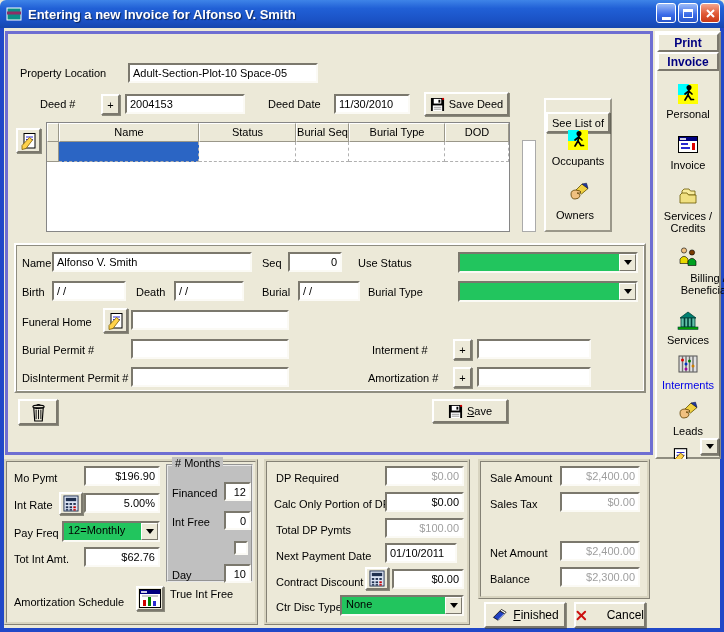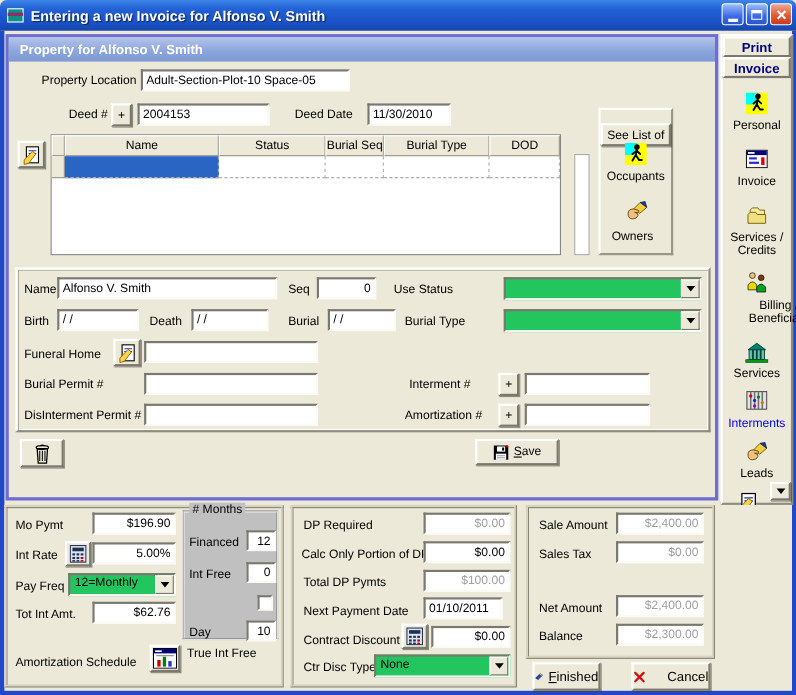--- a/index.html
+++ b/index.html
@@ -21,21 +21,21 @@
   .wbtn.blue { background:linear-gradient(180deg,#9CBCF8,#3A6AE8 60%,#2B56C8); }
   .wbtn.red  { background:linear-gradient(180deg,#F4A58E,#E05A36 55%,#C93A18); }
   .glyph-min { width:9px; height:3px; background:#fff; margin-top:10px; }
   .glyph-max { width:10px; height:9px; border:1px solid #fff; border-top:3px solid #fff; }
   .frame { position:absolute; background:#2148C8; }
   .frame.l { left:0; top:28px; width:4px;   height:604px; }
   .frame.r { left:720px; top:28px; width:4px; height:604px; }
   .frame.b { left:0; top:628px; width:724px; height:4px; }
 
   .lbl { position:absolute; color:#000; white-space:nowrap; font-size:11px; }
-  .lbl.r { text-align:right; }
+  .lbl.r { text-align:left; }
   .tb { position:absolute; background:#fff; border:2px solid;
     border-color:#7b786d #fbfaf5 #fbfaf5 #7b786d; font:11px "Liberation Sans",sans-serif;
     padding:1px 3px; height:20px; color:#000; }
   .tb.money { text-align:right; }
   .tb.gray { color:#9f9f9f; }
   .btn { position:absolute; background:#ECE9D8; border:2px solid;
     border-color:#fff #7b786d #7b786d #fff; box-shadow:1px 1px 0 rgba(60,60,50,.55);
     display:flex; align-items:center; justify-content:center; gap:4px;
     font:11px "Liberation Sans",sans-serif; cursor:pointer; color:#000; }
   .ul-first { display:inline-block; }
@@ -116,30 +116,40 @@
             <path d="M2 2 L9 9 M9 2 L2 9" stroke="#fff" stroke-width="2"></path>
           </svg>
       </span>
     </span>
   </div>
   <div class="frame l"></div>
   <div class="frame r"></div>
   <div class="frame b"></div>
 
   <div class="mainpanel"></div>
-  <div class="phead">Property for Alfonso V. Smith</div>
 
   <span class="lbl r" style="left:20px;top:67px;width:104px;">Property Location</span>
   <input class="tb" style="left: 128px; top: 63px; width: 190px;" value="Adult-Section-Plot-10 Space-05">
 
   <span class="lbl r" style="left:40px;top:98px;width:58px;">Deed #</span>
   <button class="btn" style="left:101px;top:94px;width:19px;height:21px;">+</button>
   <input class="tb" style="left: 125px; top: 94px; width: 120px;" value="2004153">
   <span class="lbl" style="left:268px;top:98px;">Deed Date</span>
   <input class="tb" style="left: 334px; top: 94px; width: 76px;" value="11/30/2010">
+  <button class="btn" style="left:424px;top:92px;width:85px;height:24px;">
+    <svg width="15" height="15" viewBox="0 0 16 16">
+        <path d="M1 1h13l1 1v13H1z" fill="#000"></path>
+        <rect x="4" y="2" width="8" height="5" fill="#fff"></rect>
+        <rect x="9" y="3" width="2" height="3" fill="#000"></rect>
+        <rect x="13" y="1" width="2" height="2" fill="#d00"></rect>
+        <rect x="3" y="9" width="10" height="6" fill="#fff"></rect>
+        <path d="M4 11h8M4 13h8" stroke="#999" stroke-width="1" fill="none"></path>
+      </svg>
+    <span>Save Deed</span>
+  </button>
 
   <button class="btn" style="left:16px;top:128px;width:25px;height:25px;">
     <svg width="18" height="18" viewBox="0 0 18 18">
         <rect x="4" y="1.5" width="11" height="14.5" fill="#fff" stroke="#000"></rect>
         <path d="M6 5h7M6 7.5h7M6 10h4" stroke="#2a2ad0" stroke-width="1" fill="none"></path>
         <path d="M2 13.5 L9.5 5.5 l3 2.5 L6 16.5 l-4 1z" fill="#ffd24a" stroke="#806000" stroke-width="0.8"></path>
       </svg>
   </button>
   <div class="grid">
     <div class="ghrow">
@@ -444,21 +454,21 @@
   <div class="bpanel" style="left:478px;top:459px;width:172px;height:140px;"></div>
   <span class="lbl" style="left:490px;top:472px;">Sale Amount</span>
   <input class="tb money gray" style="left: 560px; top: 466px; width: 80px;" value="$2,400.00">
   <span class="lbl" style="left:490px;top:498px;">Sales Tax</span>
   <input class="tb money gray" style="left: 560px; top: 492px; width: 80px;" value="$0.00">
   <span class="lbl" style="left:490px;top:547px;">Net Amount</span>
   <input class="tb money gray" style="left: 560px; top: 541px; width: 80px;" value="$2,400.00">
   <span class="lbl" style="left:490px;top:573px;">Balance</span>
   <input class="tb money gray" style="left: 560px; top: 567px; width: 80px;" value="$2,300.00">
 
-  <button class="btn" style="left:484px;top:602px;width:62px;height:26px;font-size:12px;">
+  <button class="btn" style="left:484px;top:602px;width:82px;height:26px;font-size:12px;">
     <svg width="18" height="15" viewBox="0 0 18 16">
         <path d="M2 10 L9 3 l5 3 -7 7z" fill="#2040c0" stroke="#000" stroke-width="0.8"></path>
         <path d="M9 3 l1.5-1.5 5 3 L14 6z" fill="#fff" stroke="#000" stroke-width="0.8"></path>
         <path d="M7 12.5 l6.5-6.5" stroke="#9fb4ff" stroke-width="1" fill="none"></path>
       </svg>
     <span class="ul-first">Finished</span>
   </button>
   <button class="btn" style="left:574px;top:602px;width:72px;height:26px;font-size:12px;gap:20px;">
     <svg width="13" height="13" viewBox="0 0 14 14">
         <path d="M2 2 L12 12 M12 2 L2 12" stroke="#cc1010" stroke-width="2.6" stroke-linecap="round"></path>

